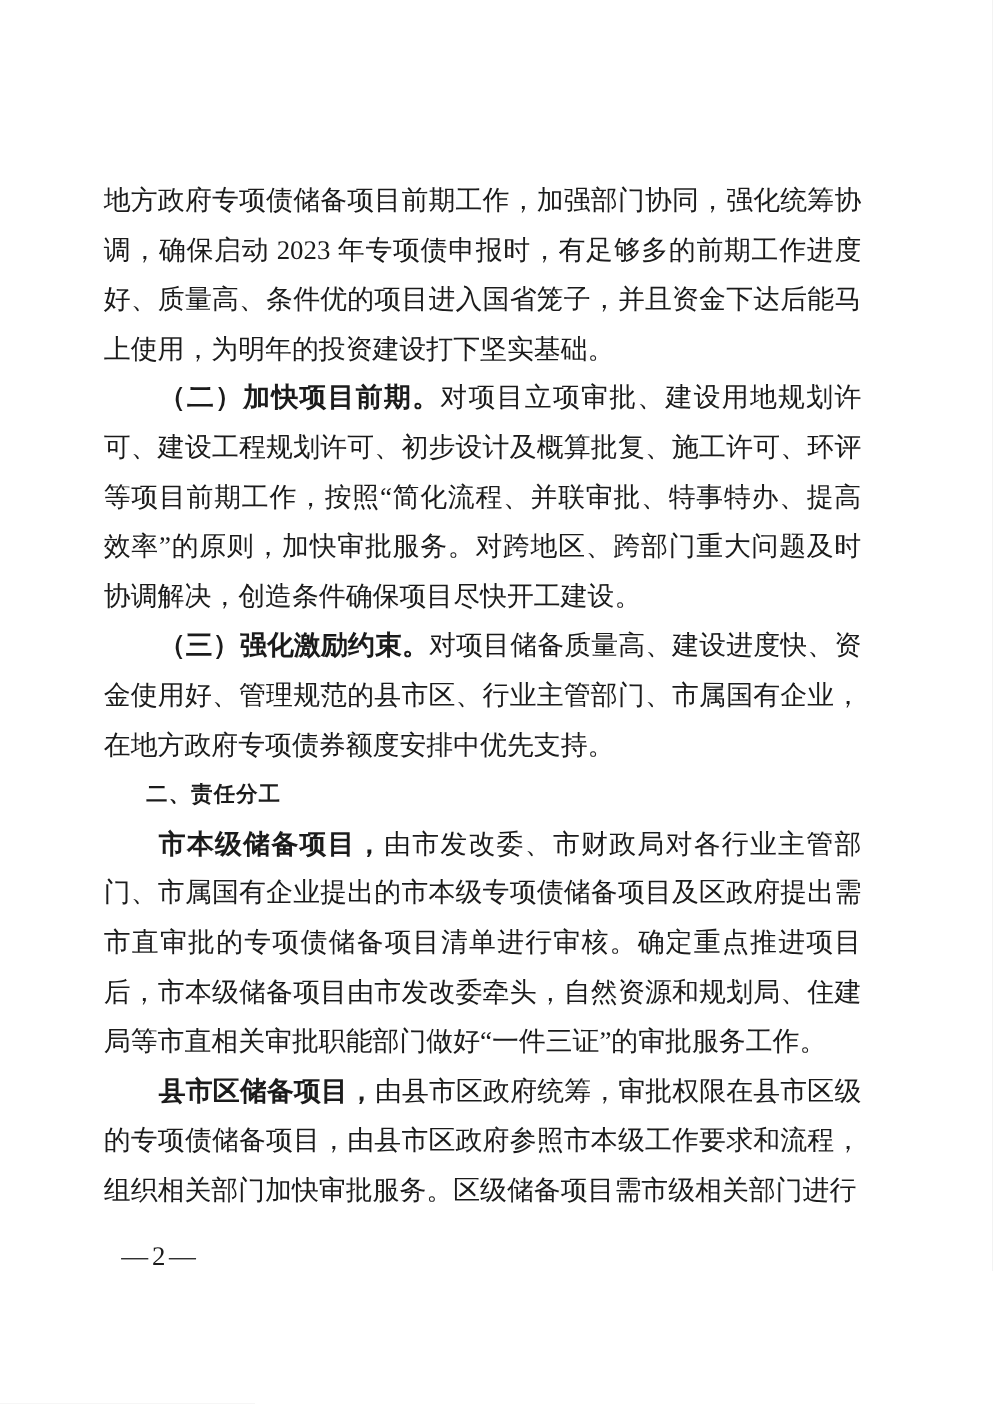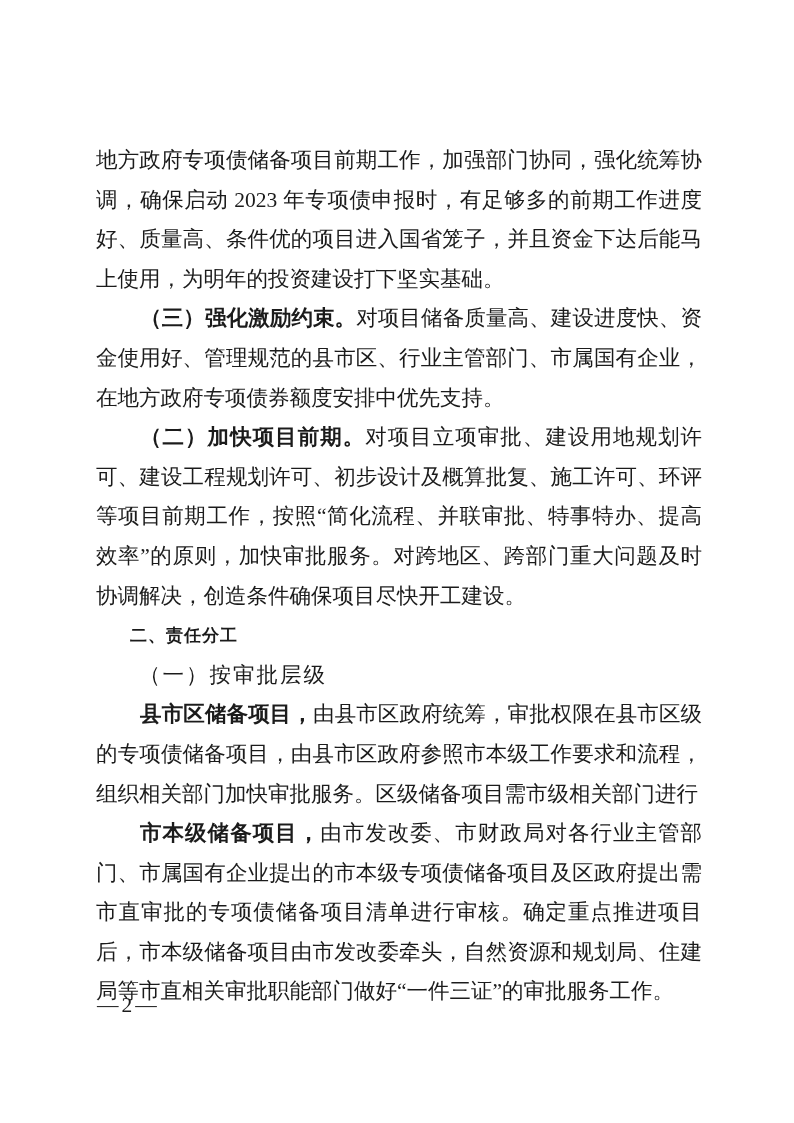--- a/index.html
+++ b/index.html
@@ -12,21 +12,21 @@
     width: 794px;
     height: 1123px;
     background: #ffffff;
     margin: 0 auto;
     overflow: hidden;
     font-family: "Liberation Serif", "DejaVu Serif", serif;
     color: #1b1b1b;
   }
   .content {
     position: absolute;
-    left: 96px;
+    left: 83px;
     top: 141px;
     width: 606px;
   }
   .para {
     margin: 0;
     font-size: 21.5px;
     line-height: 39.6px;
     text-align: justify;
     text-justify: inter-character;
     font-weight: normal;
@@ -65,28 +65,27 @@
   }
 </style>
 </head>
 <body>
 
 <div class="page">
   <div class="content">
 
     <p class="para"><span>地方政府专项债储备项目前期工作，加强部门协同，强化统筹协调，确保启动 2023 年专项债申报时，有足够多的前期工作进度好、质量高、条件优的项目进入国省笼子，并且资金下达后能马上使用，为明年的投资建设打下坚实基础。</span></p>
 
+    <p class="para indent"><span class="lead">（二）加快项目前期。</span><span>对项目立项审批、建设用地规划许可、建设工程规划许可、初步设计及概算批复、施工许可、环评等项目前期工作，按照“简化流程、并联审批、特事特办、提高效率”的原则，加快审批服务。对跨地区、跨部门重大问题及时协调解决，创造条件确保项目尽快开工建设。</span></p>
+
     <p class="para indent"><span class="lead">（三）强化激励约束。</span><span>对项目储备质量高、建设进度快、资金使用好、管理规范的县市区、行业主管部门、市属国有企业，在地方政府专项债券额度安排中优先支持。</span></p>
-
-    <p class="para indent"><span class="lead">（二）加快项目前期。</span><span>对项目立项审批、建设用地规划许可、建设工程规划许可、初步设计及概算批复、施工许可、环评等项目前期工作，按照“简化流程、并联审批、特事特办、提高效率”的原则，加快审批服务。对跨地区、跨部门重大问题及时协调解决，创造条件确保项目尽快开工建设。</span></p>
 
     <p class="heading1">二、责任分工</p>
 
-    <p class="heading2">（一）按审批层级</p>
+
+    <p class="para indent"><span class="lead">市本级储备项目，</span><span>由市发改委、市财政局对各行业主管部门、市属国有企业提出的市本级专项债储备项目及区政府提出需市直审批的专项债储备项目清单进行审核。确定重点推进项目后，市本级储备项目由市发改委牵头，自然资源和规划局、住建局等市直相关审批职能部门做好“一件三证”的审批服务工作。</span></p>
 
     <p class="para indent"><span class="lead">县市区储备项目，</span><span>由县市区政府统筹，审批权限在县市区级的专项债储备项目，由县市区政府参照市本级工作要求和流程，组织相关部门加快审批服务。区级储备项目需市级相关部门进行</span></p>
-
-    <p class="para indent"><span class="lead">市本级储备项目，</span><span>由市发改委、市财政局对各行业主管部门、市属国有企业提出的市本级专项债储备项目及区政府提出需市直审批的专项债储备项目清单进行审核。确定重点推进项目后，市本级储备项目由市发改委牵头，自然资源和规划局、住建局等市直相关审批职能部门做好“一件三证”的审批服务工作。</span></p>
 
   </div>
 
   <div class="page-number">—2—</div>
 </div>
 
 </body></html>

